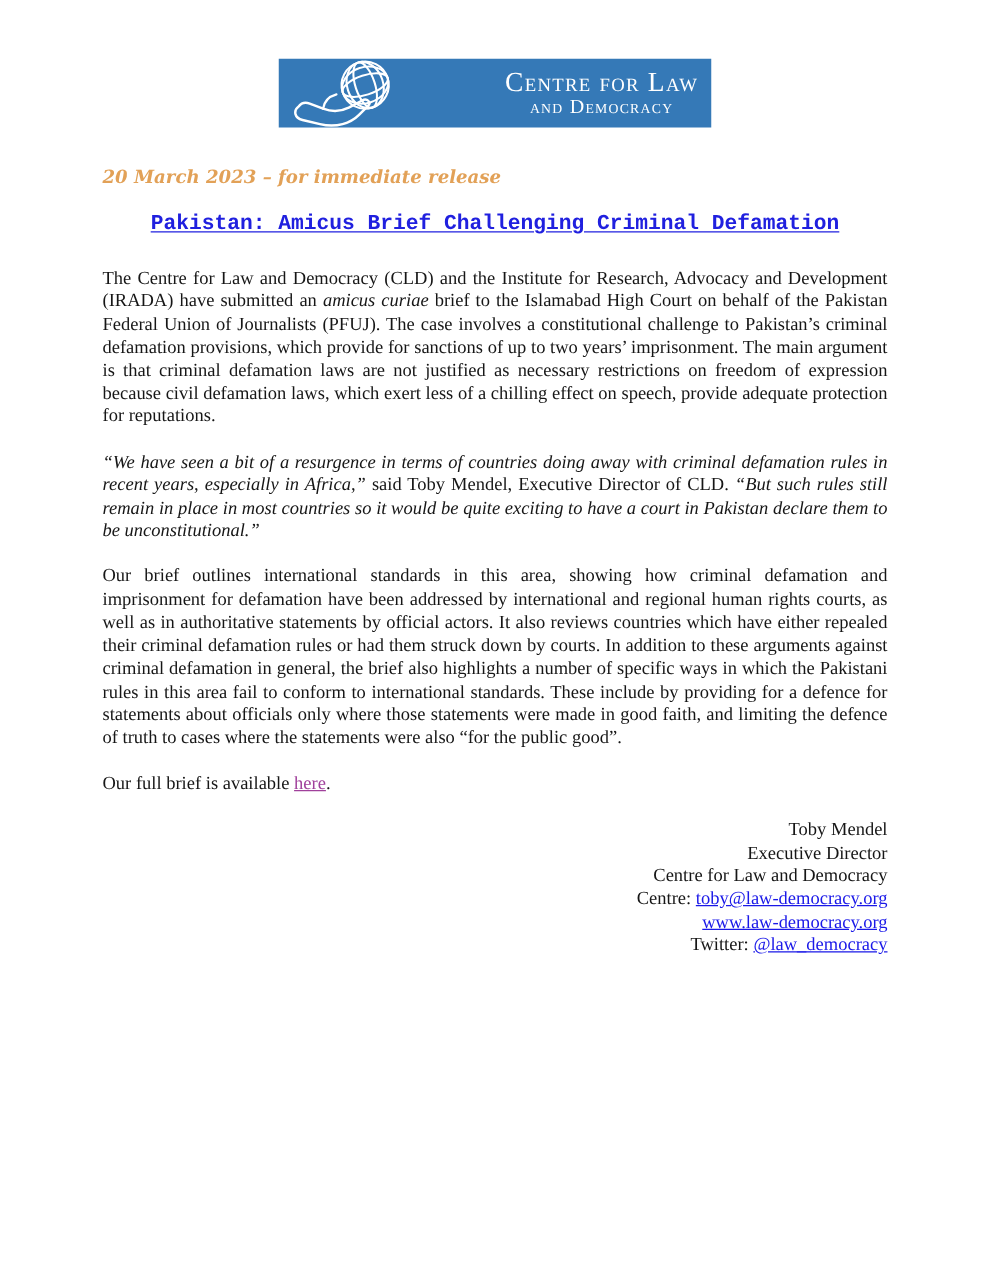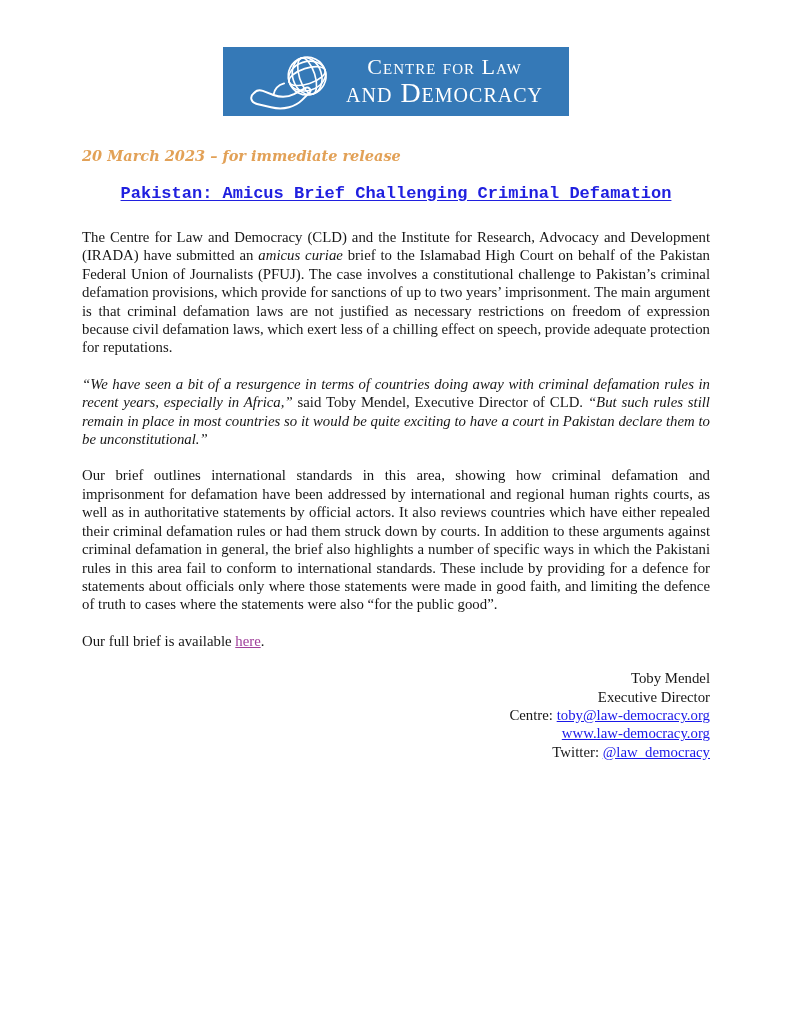--- a/index.html
+++ b/index.html
@@ -10,37 +10,37 @@
     height: 1024px;
     margin: 0 auto;
     background: #ffffff;
     font-family: "Liberation Serif", serif;
     color: #161616;
     overflow: hidden;
   }
   
   .logo-band { padding-top: 47px; display: flex; justify-content: center; }
   .logo-box {
-    width: 346px; height: 69px;
+    width: 346px; height: 55px;
     background: var(--logo-blue, #3579B7);
-    display: flex; align-items: center; justify-content: center;
+    display: flex; align-items: center; justify-content: space-between;
     gap: 6px; padding: 0 10px;
   }
   .logo-icon { flex: 0 0 auto; margin-top: 2px; }
   .logo-text {
     color: #ffffff;
     font-family: "Liberation Serif", serif;
     font-variant: small-caps;
     text-align: center;
     line-height: 1.04;
     letter-spacing: 1px;
     white-space: nowrap;
   }
   .logo-line1 { font-size: 22px; }
-  .logo-line2 { font-size: 28px; }
+  .logo-line2 { font-size: 16px; }
   
   .date-line {
     margin: 31px 81px 0 82px;
     font-family: "DejaVu Serif", serif;
     font-style: italic;
     font-weight: bold;
     font-size: 14.5px;
     color: var(--date-orange, #E2A157);
   }
   .doc-title {
@@ -134,19 +134,20 @@
     <p class="body-par"><span class="italic">“We have seen a bit of a resurgence in terms of countries doing away with criminal defamation rules in recent years, especially in Africa,”</span><span> said Toby Mendel, Executive Director of CLD. </span><span class="italic">“But such rules still remain in place in most countries so it would be quite exciting to have a court in Pakistan declare them to be unconstitutional.”</span></p>
 
     <p class="body-par">Our brief outlines international standards in this area, showing how criminal defamation and imprisonment for defamation have been addressed by international and regional human rights courts, as well as in authoritative statements by official actors. It also reviews countries which have either repealed their criminal defamation rules or had them struck down by courts. In addition to these arguments against criminal defamation in general, the brief also highlights a number of specific ways in which the Pakistani rules in this area fail to conform to international standards. These include by providing for a defence for statements about officials only where those statements were made in good faith, and limiting the defence of truth to cases where the statements were also “for the public good”.</p>
 
     <p class="brief-line"><span>Our full brief is available </span><a class="visited-link">here</a><span>.</span></p>
 
 
     <div class="contact-block">
       <div class="line">Toby Mendel</div>
       <div class="line">Executive Director</div>
+      <div class="line">Centre for Law and Democracy</div>
       <div class="line"><span>Centre: </span><a class="doc-link">toby@law-democracy.org</a></div>
       <div class="line"><a class="doc-link">www.law-democracy.org</a></div>
       <div class="line"><span>Twitter: </span><a class="doc-link">@law_democracy</a></div>
     </div>
 
   </div>
 </div>
 
 </body></html>

